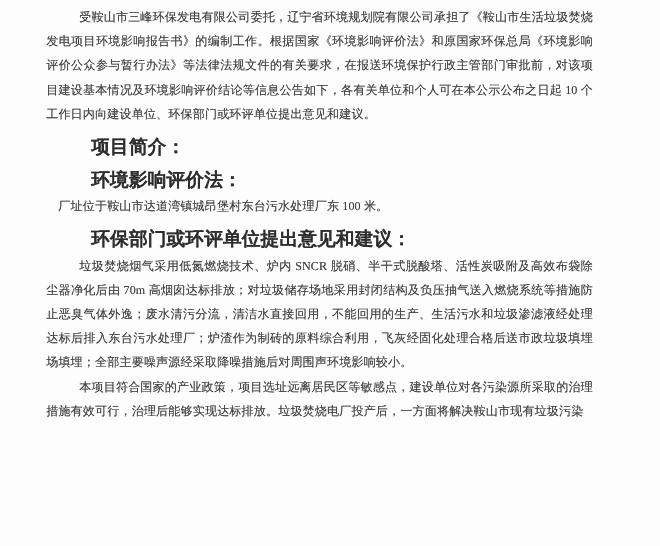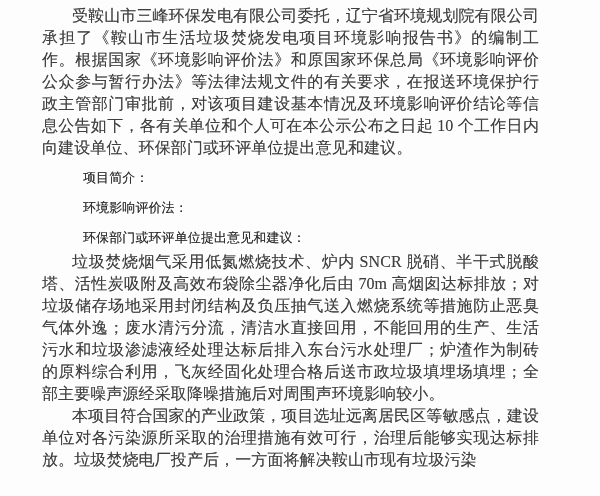--- a/index.html
+++ b/index.html
@@ -13,51 +13,52 @@
   .page {
     position: absolute;
     left: 42px;
     top: 0;
     width: 497px;
     padding-top: 5px;
     font-family: "Liberation Serif", "DejaVu Serif", serif;
   }
   .para {
     margin: 0;
-    font-size: 16px;
+    font-size: 11px;
     line-height: 22px;
     color: #3f3f3f;
     text-align: justify;
     text-indent: 30px;
     text-shadow: 0 0 0.5px rgba(75,75,75,0.55);
     letter-spacing: 0.1px;
   }
   .para.location {
     text-indent: 11px;
   }
   .sec-heading {
     margin: 8px 0 2px 0;
     padding-left: 41px;
-    font-size: 13px;
+    font-size: 17px;
     line-height: 22px;
-    font-weight: normal;
+    font-weight: bold;
     color: #2d2d2d;
     text-shadow: 0 0 0.5px rgba(45,45,45,0.6);
     letter-spacing: 0.1px;
   }
 </style>
 </head>
 <body>
 
 <div class="page">
 
   <p class="para">受鞍山市三峰环保发电有限公司委托，辽宁省环境规划院有限公司承担了《鞍山市生活垃圾焚烧发电项目环境影响报告书》的编制工作。根据国家《环境影响评价法》和原国家环保总局《环境影响评价公众参与暂行办法》等法律法规文件的有关要求，在报送环境保护行政主管部门审批前，对该项目建设基本情况及环境影响评价结论等信息公告如下，各有关单位和个人可在本公示公布之日起 10 个工作日内向建设单位、环保部门或环评单位提出意见和建议。</p>
 
   <h2 class="sec-heading">项目简介：</h2>
 
   <h2 class="sec-heading">环境影响评价法：</h2>
+  <p class="para location">厂址位于鞍山市达道湾镇城昂堡村东台污水处理厂东 100 米。</p>
 
   <h2 class="sec-heading">环保部门或环评单位提出意见和建议：</h2>
   <p class="para">垃圾焚烧烟气采用低氮燃烧技术、炉内 SNCR 脱硝、半干式脱酸塔、活性炭吸附及高效布袋除尘器净化后由 70m 高烟囱达标排放；对垃圾储存场地采用封闭结构及负压抽气送入燃烧系统等措施防止恶臭气体外逸；废水清污分流，清洁水直接回用，不能回用的生产、生活污水和垃圾渗滤液经处理达标后排入东台污水处理厂；炉渣作为制砖的原料综合利用，飞灰经固化处理合格后送市政垃圾填埋场填埋；全部主要噪声源经采取降噪措施后对周围声环境影响较小。</p>
 
   <p class="para">本项目符合国家的产业政策，项目选址远离居民区等敏感点，建设单位对各污染源所采取的治理措施有效可行，治理后能够实现达标排放。垃圾焚烧电厂投产后，一方面将解决鞍山市现有垃圾污染</p>
 
 </div>
 
 </body></html>

